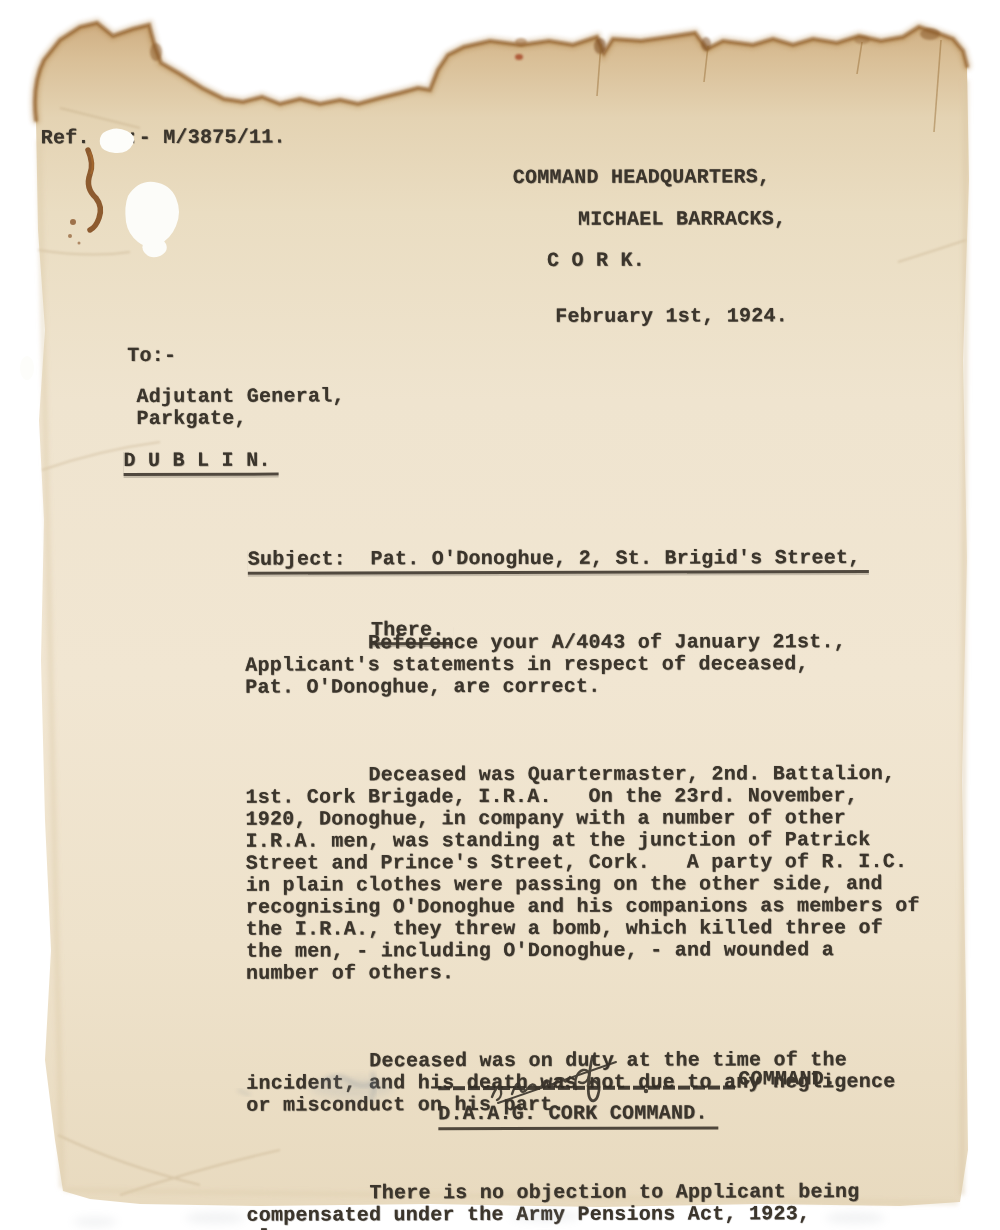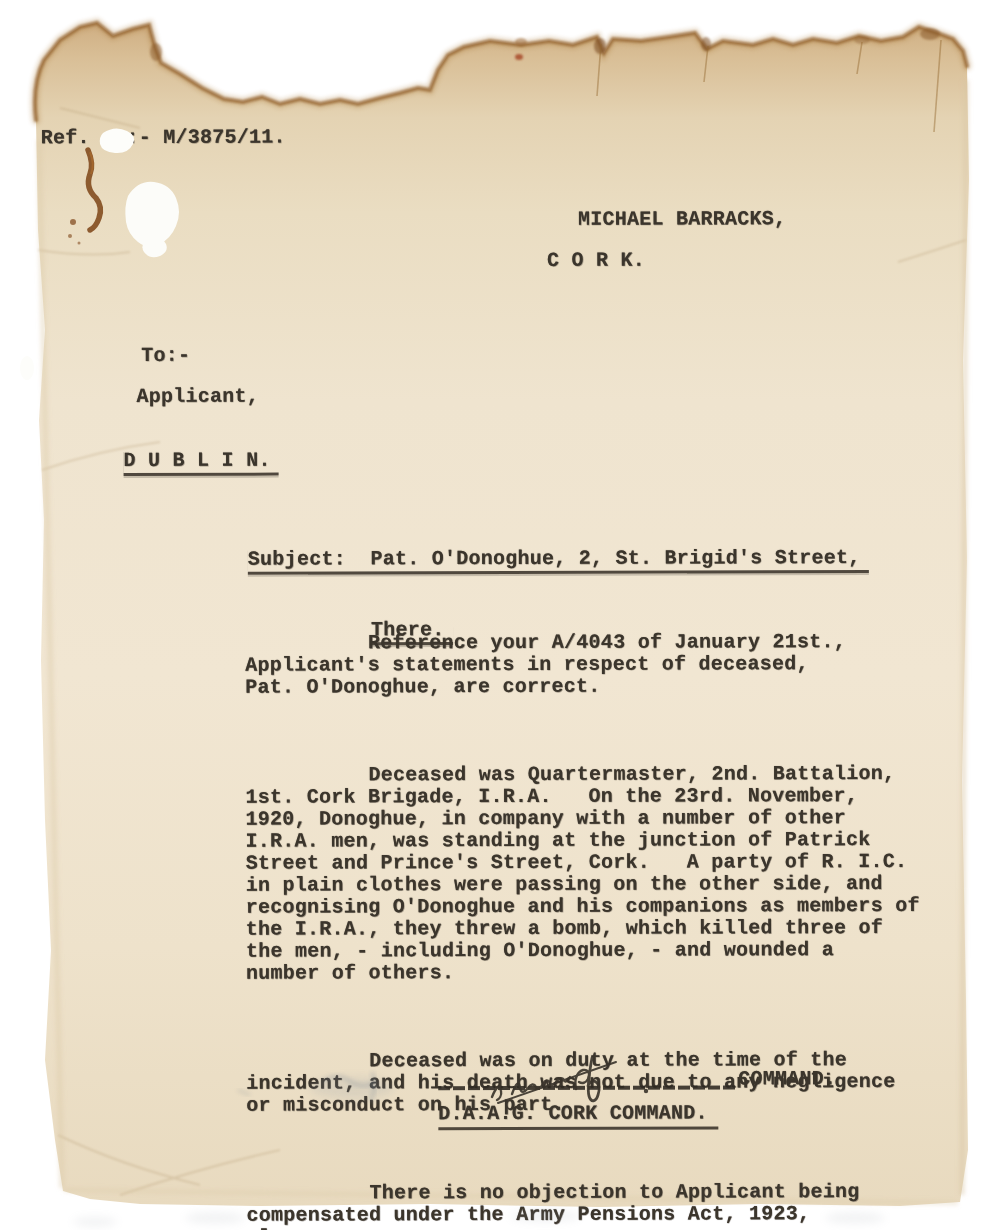--- a/index.html
+++ b/index.html
@@ -15,21 +15,21 @@
        text-shadow:0 0 1px rgba(59,53,44,0.55), 0.6px 0.6px 0.6px rgba(59,53,44,0.35);}
   .blk .line{position:static;display:block;}
   .indent{text-indent:123px;}
   .u{display:inline-block;border-bottom:3px solid rgba(52,45,36,0.85);
      box-shadow:0 2px 0 rgba(52,45,36,0.22);padding:0 8px 1px 0;}
   .ref{left:42px;top:126px;}
   .h1{left:514px;top:167px;}
   .h2{left:541px;top:209px;padding-left:38px;}
   .h3{left:548px;top:250px;}
   .date{left:556px;top:306px;}
-  .to{left:142px;top:344px;}
+  .to{left:128px;top:344px;}
   .addr{left:137px;top:385px;}
   .city{left:124px;top:449px;}
   .subject{left:248px;top:504px;}
   .subject .s2{margin-left:123px;margin-top:1px;}
   .subject div{position:static;}
   .bodytxt{left:245px;top:588px;width:700px;}
   .para{margin:0 0 22px 0;}
   .sigline{position:absolute;left:437px;top:1086px;width:299px;height:4px;
            background:repeating-linear-gradient(90deg, rgba(45,40,33,0.88) 0 12px, rgba(45,40,33,0) 12px 15px);}
   .colonel{left:737px;top:1069px;}
@@ -98,25 +98,27 @@
     <g fill="none" filter="url(#f2)">
       <path d="M 966,80 L 962,1195" stroke="#d9c6a4" stroke-width="5" opacity="0.5"></path>
       <path d="M 39,140 L 62,1188" stroke="#dccaa8" stroke-width="5" opacity="0.45"></path>
       <path d="M 64,1190 L 958,1203" stroke="#dccaa8" stroke-width="4" opacity="0.4"></path>
     </g>
   </svg>
 
   <div class="text-layer">
     <div class="t ref">Ref.   :- M/3875/11.</div>
 
+    <div class="t h1">COMMAND HEADQUARTERS,</div>
     <div class="t h2">MICHAEL BARRACKS,</div>
     <div class="t h3">C O R K.</div>
+    <div class="t date">February 1st, 1924.</div>
 
     <div class="t to">To:-</div>
-    <div class="blk addr"><div class="line">Applicant,</div></div>
+    <div class="blk addr"><div class="line">Adjutant General,</div><div class="line">Parkgate,</div></div>
     <div class="t city"><span class="u">D U B L I N.</span></div>
 
     <div class="blk subject">
       <div><span class="u">Subject:  Pat. O'Donoghue, 2, St. Brigid's Street,</span></div>
       <div class="s2"><span class="u">There.</span></div>
     </div>
 
     <div class="blk bodytxt">
       <div class="para"><div class="line indent">Reference your A/4043 of January 21st.,</div><div class="line">Applicant's statements in respect of deceased,</div><div class="line">Pat. O'Donoghue, are correct.</div></div>
       <div class="para"><div class="line indent">Deceased was Quartermaster, 2nd. Battalion,</div><div class="line">1st. Cork Brigade, I.R.A.   On the 23rd. November,</div><div class="line">1920, Donoghue, in company with a number of other</div><div class="line">I.R.A. men, was standing at the junction of Patrick</div><div class="line">Street and Prince's Street, Cork.   A party of R. I.C.</div><div class="line">in plain clothes were passing on the other side, and</div><div class="line">recognising O'Donoghue and his companions as members of</div><div class="line">the I.R.A., they threw a bomb, which killed three of</div><div class="line">the men, - including O'Donoghue, - and wounded a</div><div class="line">number of others.</div></div>

